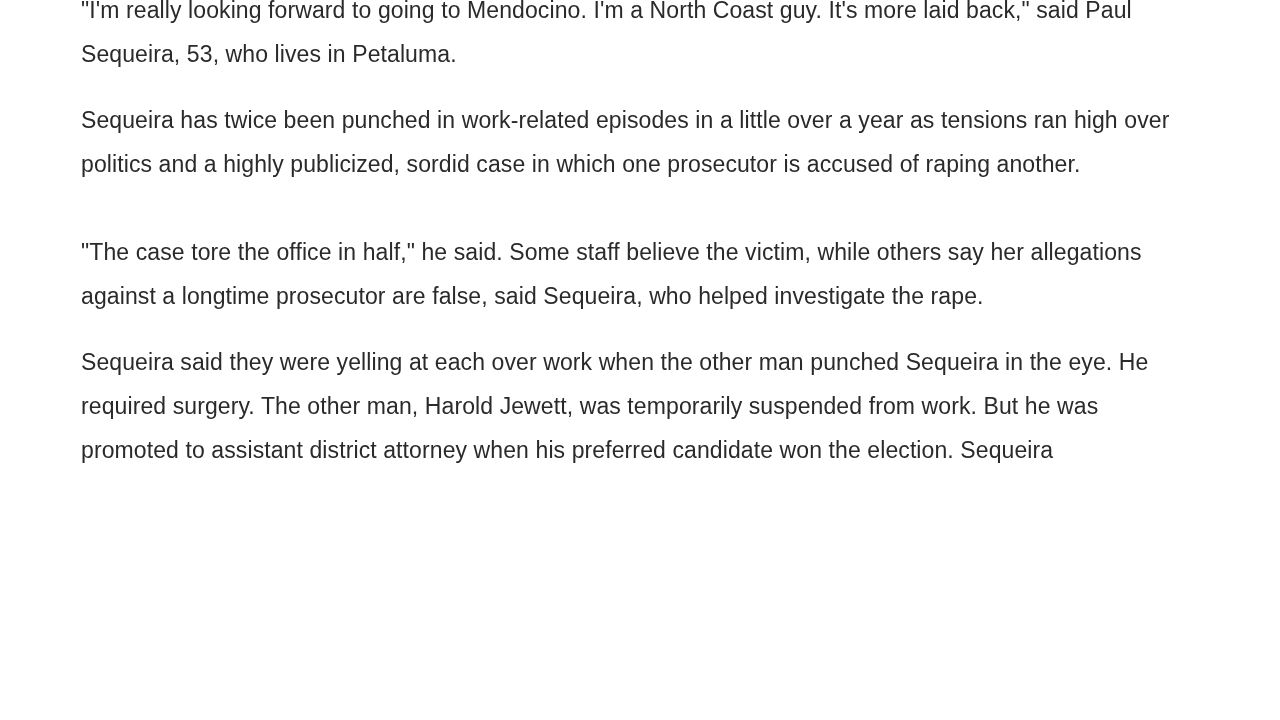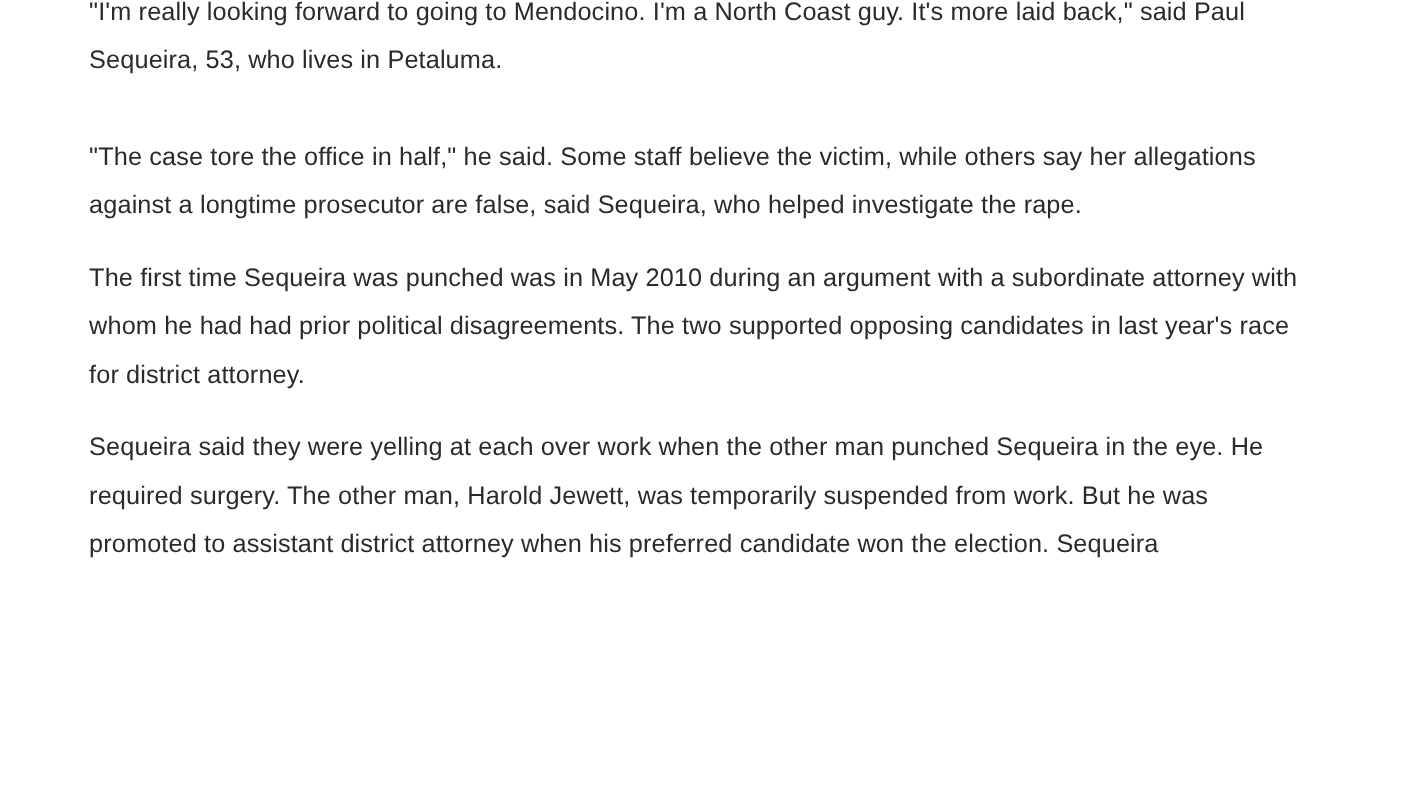--- a/index.html
+++ b/index.html
@@ -35,17 +35,17 @@
   .article-body p.gap-above {
     margin-top: 44px;
   }
 </style>
 </head>
 <body style="background: rgb(255, 255, 255);">
 
 <main class="page">
   <article class="article-body" style="color: rgb(42, 42, 42);">
     <p>"I'm really looking forward to going to Mendocino. I'm a North Coast guy. It's more laid back," said Paul Sequeira, 53, who lives in Petaluma.</p>
+    <p>Sequeira has twice been punched in work-related episodes in a little over a year as tensions ran high over politics and a highly publicized, sordid case in which one prosecutor is accused of raping another.</p>
     <p class="gap-above">"The case tore the office in half," he said. Some staff believe the victim, while others say her allegations against a longtime prosecutor are false, said Sequeira, who helped investigate the rape.</p>
-    <p>The first time Sequeira was punched was in May 2010 during an argument with a subordinate attorney with whom he had had prior political disagreements. The two supported opposing candidates in last year's race for district attorney.</p>
     <p>Sequeira said they were yelling at each over work when the other man punched Sequeira in the eye. He required surgery. The other man, Harold Jewett, was temporarily suspended from work. But he was promoted to assistant district attorney when his preferred candidate won the election. Sequeira</p>
   </article>
 </main>
 
 </body></html>

